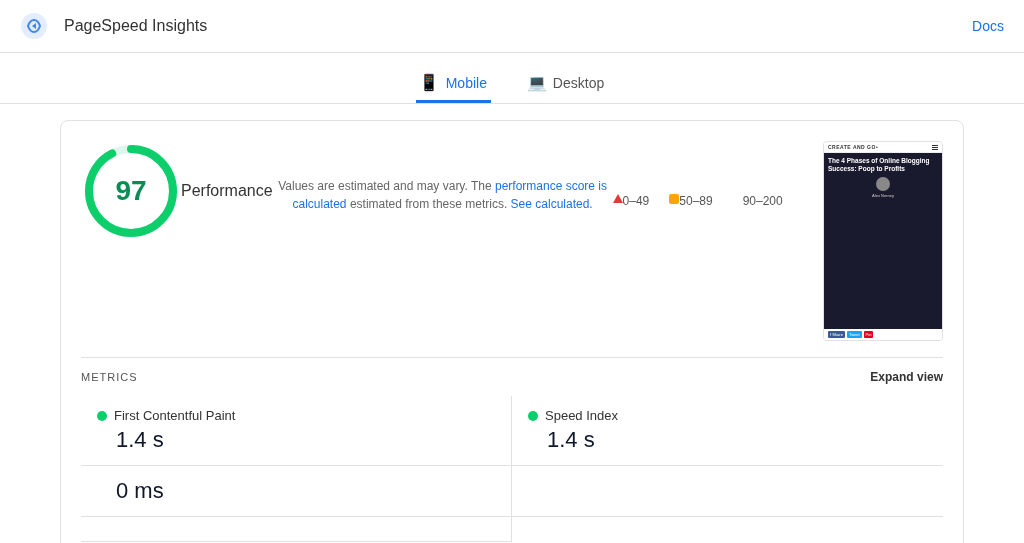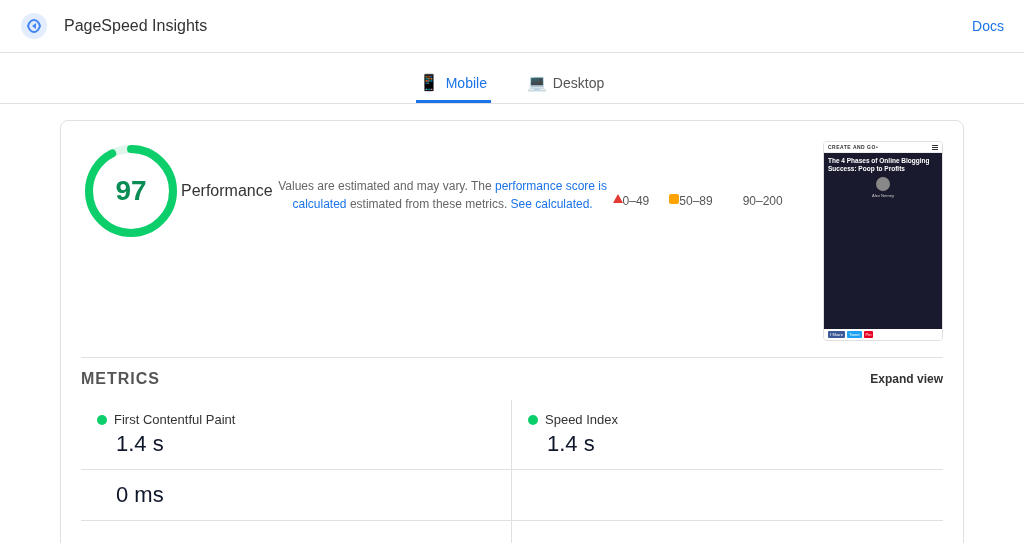--- a/index.html
+++ b/index.html
@@ -243,22 +243,22 @@
       padding-top: 12px;
     }
 
     .metrics-header {
       display: flex;
       justify-content: space-between;
       align-items: center;
       margin-bottom: 12px;
     }
     .metrics-title {
-      font-size: 16px;
-      font-weight: 700;
+      font-size: 11px;
+      font-weight: 400;
       color: #555;
       letter-spacing: 1px;
       text-transform: uppercase;
     }
     .expand-view {
       font-size: 12px;
       color: #333;
       cursor: pointer;
       font-weight: bold;
     }

